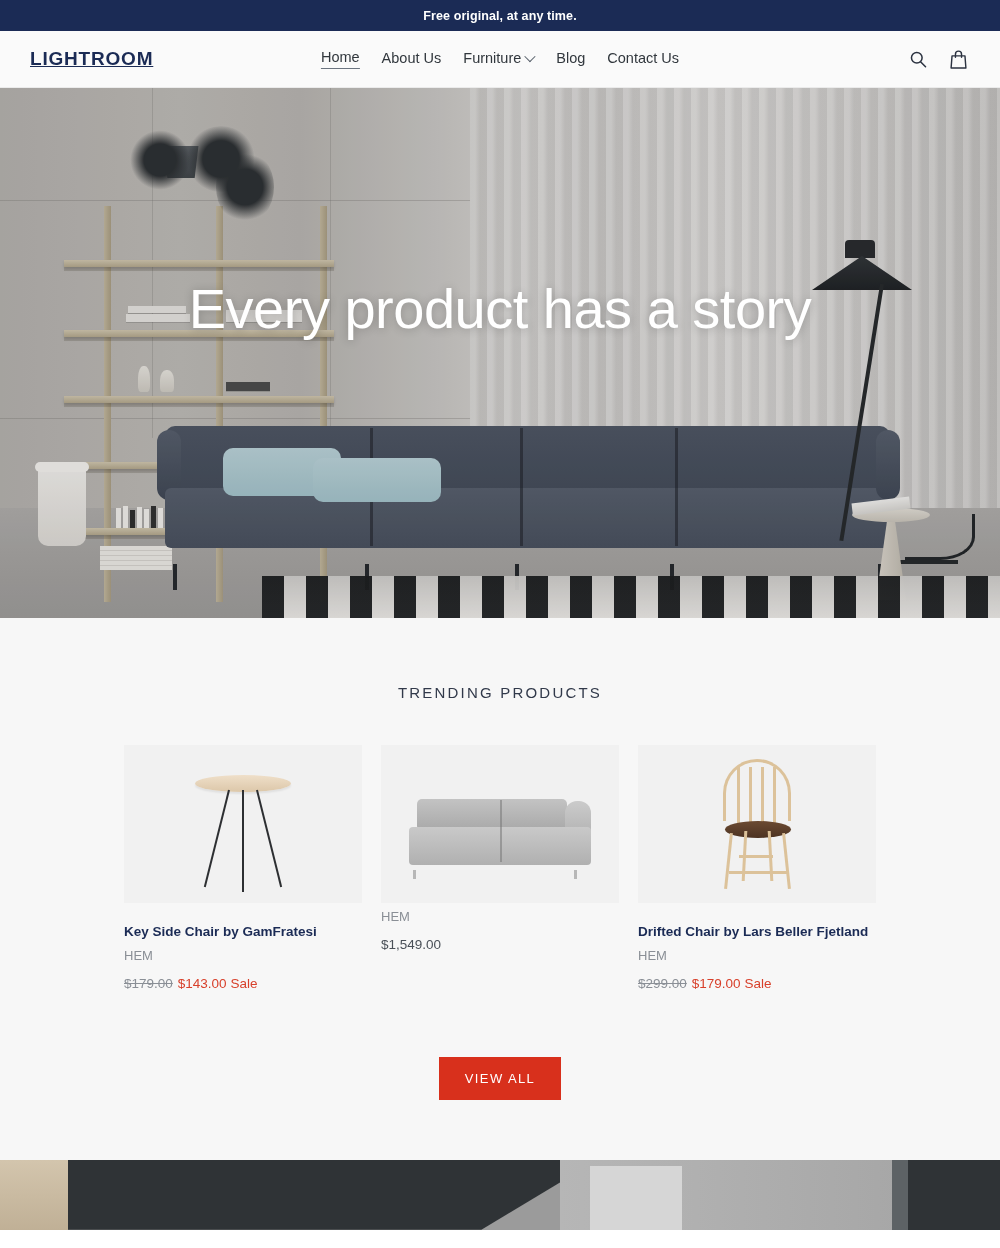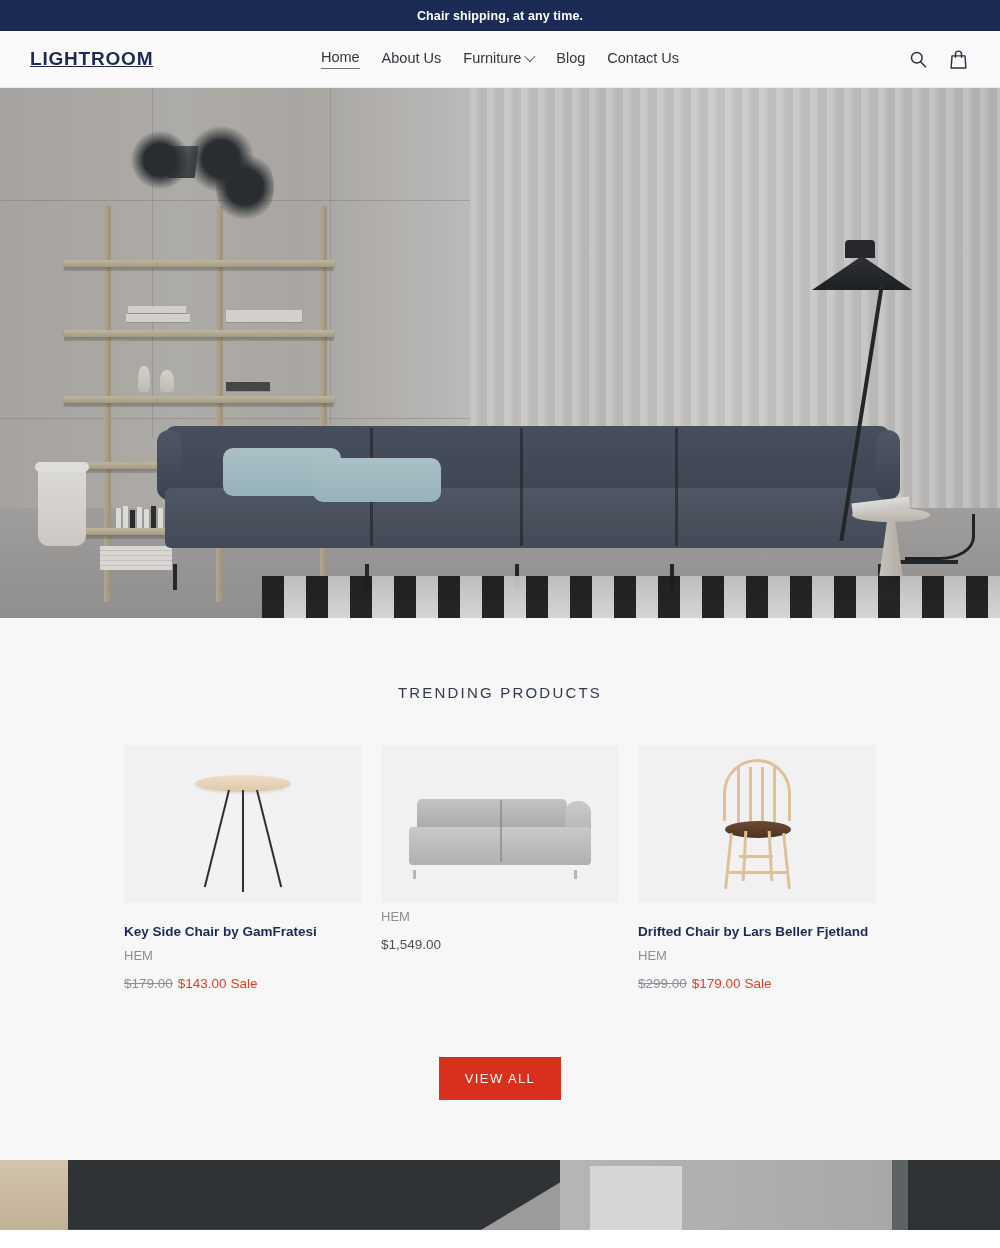--- a/index.html
+++ b/index.html
@@ -367,21 +367,21 @@
   .bs-dark { position:absolute; left:68px; top:0; width:530px; height:100%; background:#2f3336; clip-path: polygon(0 0, 100% 0, 78% 100%, 0 100%);}
   .bs-light { position:absolute; left:560px; top:0; width:340px; height:100%; background:linear-gradient(90deg,#b6b6b6,#a7a7a7);}
   .bs-panel { position:absolute; left:590px; top:6px; width:92px; height:100%; background:#d6d6d6;}
   .bs-right { position:absolute; right:0; top:0; width:92px; height:100%; background:#2f3336;}
   .bs-rightedge { position:absolute; right:92px; top:0; width:16px; height:100%; background:#5d6265;}
 </style>
 </head>
 <body>
 
 <div class="announcement-bar">
-  <span class="announcement-text">Chair shipping, at any time.</span>
+  <span class="announcement-text">Free original, at any time.</span>
 </div>
 
 <header class="site-header">
   <a class="logo" href="#">LIGHTROOM</a>
 
   <nav class="main-nav">
     <a class="nav-link active" href="#">
       <span>Home</span>
     </a>
     <a class="nav-link" href="#">
@@ -492,20 +492,21 @@
     </div>
     <div class="laptop"></div>
 
     <div class="rug"></div>
     <div class="rug-shade"></div>
   </div>
 
   <div class="hero-overlay"></div>
 
   <div class="hero-content">
+    <h1 class="hero-title">Every product has a story</h1>
   </div>
 </section>
 
 <section class="trending">
   <h2 class="section-title">TRENDING PRODUCTS</h2>
 
   <div class="product-grid">
 
     <article class="product-card">
       <div class="product-media">

